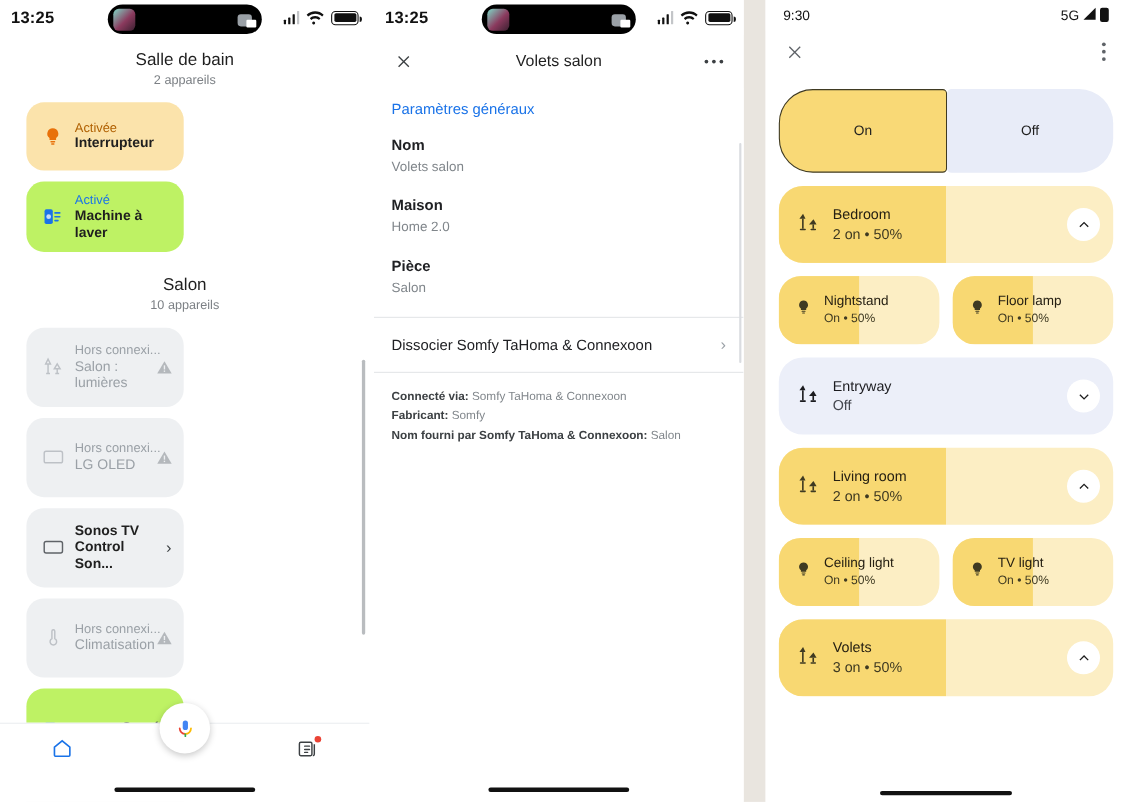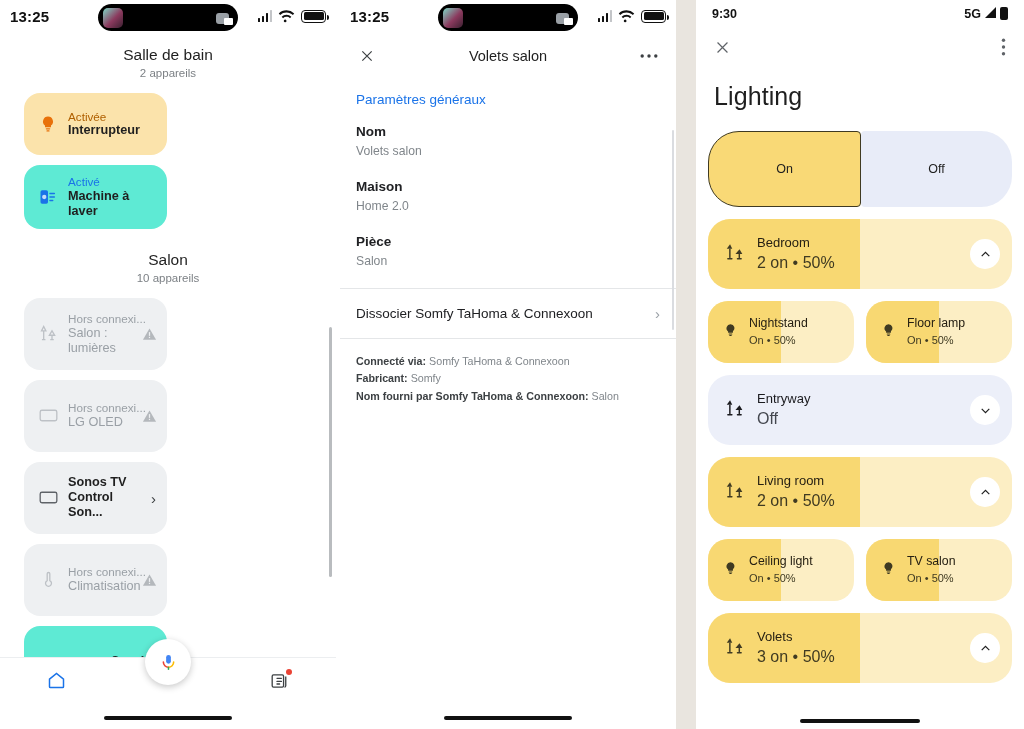--- a/index.html
+++ b/index.html
@@ -47,38 +47,38 @@
   .sig i:nth-child(3){height:9px}.sig i:nth-child(4){height:12px;background:#c3c5c8}
   .wifi { width: 17px; height: 13px; }
   .batt { width: 25px; height: 13px; border: 1.6px solid #111; border-radius: 4px;
     position: relative; padding: 1.5px; }
   .batt .fill { background: #111; height: 100%; border-radius: 1.5px; }
   .batt::after { content:""; position:absolute; right:-3.5px; top:4px;
     width:2px; height:5px; background:#111; border-radius:0 2px 2px 0; }
 
   
   .statusbar-a { height: 28px; display:flex; align-items:center; padding: 0 16px;
-    background:#fff; font-size: 12.5px; font-weight: bold; color:#111; }
+    background:#fff; font-size: 12.5px; font-weight: normal; color:#111; }
   .statusbar-a .right { margin-left:auto; display:flex; gap:4px; }
   .tri { width:0;height:0;border-left:11px solid transparent;border-bottom:11px solid #111; }
   .battA { width:8px;height:13px;background:#111;border-radius:2px; }
 
   
   .p1-scroll { height: 697px; position: relative; overflow: hidden; }
   .room-head { text-align:center; padding: 14px 0 2px; }
   .room-title { font-size: 15.5px; color:#1f1f1f; }
   .room-sub { font-size: 11.5px; color:#7c8085; margin-top: 3px; }
   .grid { display:flex; flex-wrap:wrap; gap: 10px; padding: 12px 24px 0; }
   .card {
     width: 143px; min-height: 62px; border-radius: 16px;
     display:flex; align-items:center; gap: 9px; padding: 10px 10px 10px 13px;
     position: relative;
   }
   .card.yellow { background: #fbe3ab; }
-  .card.blue   { background: #5eead4; justify-content: space-between; }
+  .card.blue   { background: #bef264; justify-content: space-between; }
   .card.grey   { background: #eef0f2; }
   .card.tall   { min-height: 72px; }
   .card-txt { display:flex; flex-direction:column; justify-content:center; line-height:1.18; min-width:0; }
   .c-state { font-size: 11.7px; }
   .c-state.on-y { color:#b06000; }
   .c-state.on-b { color:#1a73e8; }
   .c-state.off  { color:#9aa0a6; }
   .c-name { font-size: 12.7px; color:#1f1f1f; font-weight:bold; }
   .c-name.muted { color:#9aa0a6; font-weight:normal; }
   .c-icon { flex: 0 0 22px; width:22px; height:22px; display:flex; align-items:center; justify-content:center; }
@@ -136,21 +136,21 @@
     overflow:hidden; display:flex; align-items:center; }
   .grp .fillbar { position:absolute; left:0; top:0; bottom:0; }
   .grp-y { background:#fceec4; }
   .grp-y .fillbar { background:#f8d872; }
   .grp-b { background:#eceff9; }
   .grp-inner { position:relative; display:flex; align-items:center; gap:11px;
     padding-left:16px; width:100%; }
   .grp-txt { line-height:1.3; }
   .grp-name { font-size:13px; color:#262013; }
   .grp-name.blue { color:#1b1b1f; }
-  .grp-sub { font-size:16px; color:#3f3a22; margin-top:1px; }
+  .grp-sub { font-size:13px; color:#3f3a22; margin-top:1px; }
   .grp-sub.blue { color:#44474f; }
   .expander { position:absolute; right:12px; top:50%; transform:translateY(-50%);
     width:30px; height:30px; border-radius:50%; background:#fff;
     display:flex; align-items:center; justify-content:center; }
   .subrow { display:flex; gap:12px; margin-bottom:12px; }
   .sub { flex:1; height:62px; border-radius:20px; position:relative;
     overflow:hidden; display:flex; align-items:center; background:#fceec4; }
   .sub .fillbar { position:absolute; left:0; top:0; bottom:0; background:#f8d872; }
   .sub-inner { position:relative; display:flex; align-items:center; gap:10px; padding-left:14px; }
   .sub-txt { line-height:1.3; }
@@ -450,21 +450,20 @@
       </div>
       <div class="dots">
         <svg width="5" height="18" viewBox="0 0 5 18">
             <circle cx="2.5" cy="2.3" r="1.7" fill="#5f6368"></circle>
             <circle cx="2.5" cy="9" r="1.7" fill="#5f6368"></circle>
             <circle cx="2.5" cy="15.7" r="1.7" fill="#5f6368"></circle>
           </svg>
       </div>
     </div>
 
-    <div class="p3-h1">Lighting</div>
 
     <div class="p3-list">
 
       <div class="onoff">
         <div class="seg on">On</div>
         <div class="seg off">Off</div>
       </div>
 
       <div class="grp grp-y">
         <div class="fillbar" style="width:50%"></div>
@@ -596,21 +595,21 @@
           <div class="fillbar" style="width:50%"></div>
           <div class="sub-inner">
             <span>
               <svg width="17" height="17" viewBox="0 0 24 24" fill="#3f3a22">
                   <path d="M12 3.2a5.6 5.6 0 0 0-3.4 10.1v1.9h6.8v-1.9A5.6 5.6 0 0 0 12 3.2z"></path>
                   <rect x="9.4" y="16.1" width="5.2" height="1.5" rx=".75"></rect>
                   <rect x="10.2" y="18.4" width="3.6" height="1.5" rx=".75"></rect>
                 </svg>
             </span>
             <span class="sub-txt">
-              <div class="sub-name">TV salon</div>
+              <div class="sub-name">TV light</div>
               <div class="sub-state">On • 50%</div>
             </span>
           </div>
         </div>
       </div>
 
       <div class="grp grp-y">
         <div class="fillbar" style="width:50%"></div>
         <div class="grp-inner">
           <span>

